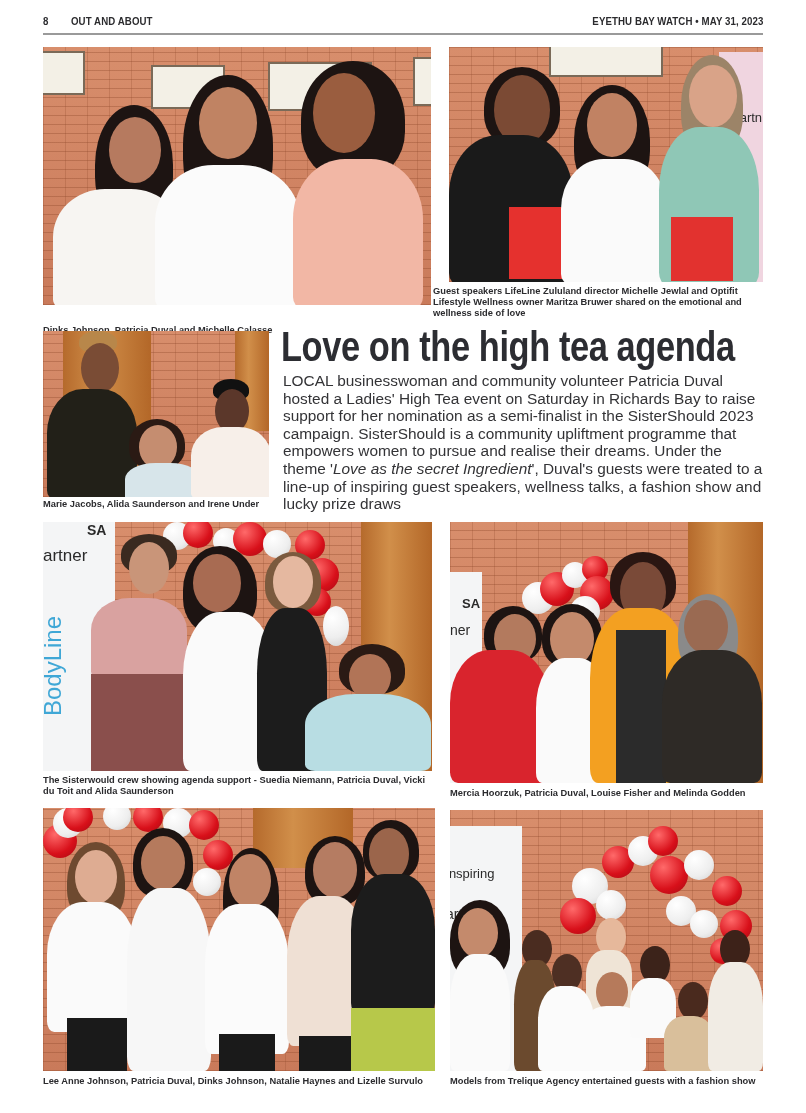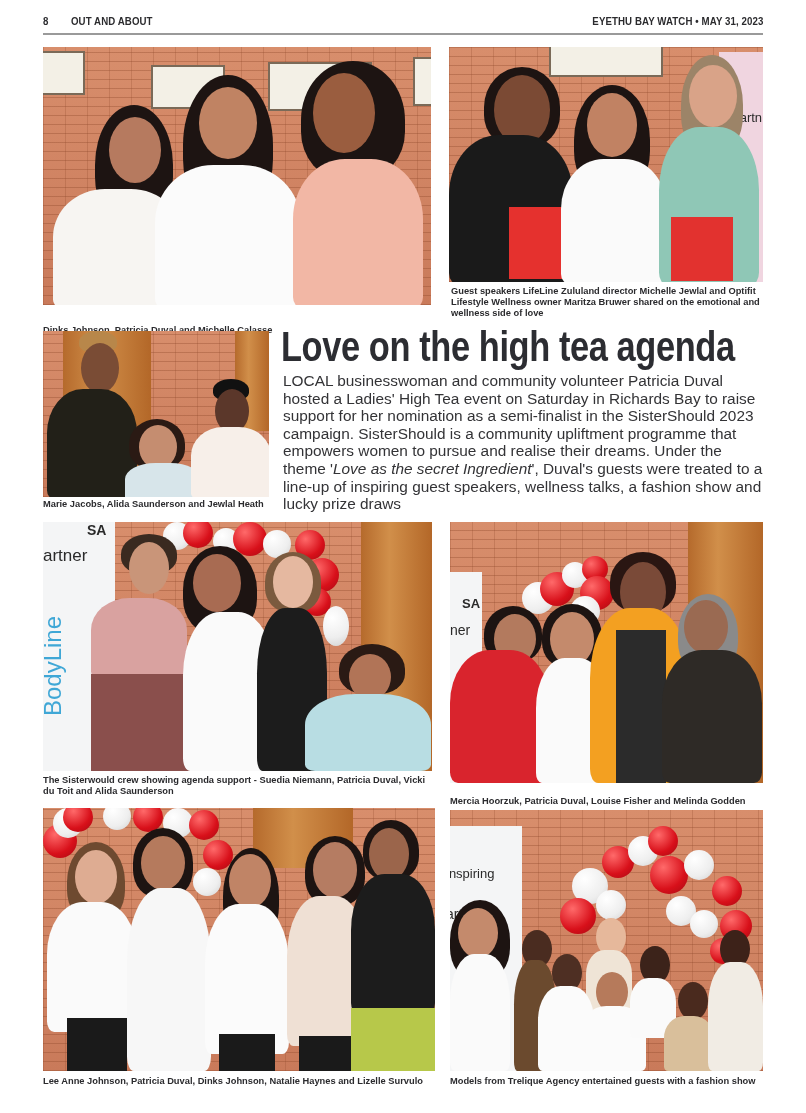--- a/index.html
+++ b/index.html
@@ -72,36 +72,36 @@
 
   <div class="hair" style="left:125px; top:38px; width:76px; height:110px;"></div>
   <div class="head" style="left:138px; top:46px; width:50px; height:64px; background:#c18263;"></div>
   <div class="person" style="left:112px; top:112px; width:106px; height:125px; background:#fafafa;"></div>
 
   <div class="hair" style="left:232px; top:8px; width:62px; height:100px; background:#9c8468;"></div>
   <div class="head" style="left:240px; top:18px; width:48px; height:62px; background:#d9a388;"></div>
   <div class="person" style="left:210px; top:80px; width:100px; height:158px; background:#8fc7b6;"></div>
   <div style="position:absolute; left:222px; top:170px; width:62px; height:64px; background:#e2322f;"></div>
 </div>
-<div class="cap" style="left:451px; top:286px; width:316px;">Guest speakers LifeLine Zululand director Michelle Jewlal and Optifit Lifestyle Wellness owner Maritza Bruwer shared on the emotional and wellness side of love</div>
+<div class="cap" style="left:433px; top:286px; width:316px;">Guest speakers LifeLine Zululand director Michelle Jewlal and Optifit Lifestyle Wellness owner Maritza Bruwer shared on the emotional and wellness side of love</div>
 
 <div class="photo brick" style="left:43px; top:331px; width:226px; height:166px;">
   <div class="wood" style="position:absolute; left:20px; top:0; width:88px; height:166px;"></div>
   <div class="wood" style="position:absolute; left:192px; top:0; width:34px; height:100px;"></div>
   <div class="hair" style="left:36px; top:0px; width:38px; height:22px; background:#b8874a;"></div>
   <div class="head" style="left:38px; top:12px; width:38px; height:50px; background:#7a4c35;"></div>
   <div class="person" style="left:4px; top:58px; width:90px; height:110px; background:#222018;"></div>
   <div class="hair" style="left:86px; top:88px; width:56px; height:50px; background:#2a1a14;"></div>
   <div class="head" style="left:96px; top:94px; width:38px; height:44px; background:#c58d70;"></div>
   <div class="person" style="left:82px; top:132px; width:76px; height:40px; background:#d7e5ea;"></div>
   <div class="hair" style="left:170px; top:48px; width:36px; height:22px; background:#111;"></div>
   <div class="head" style="left:172px; top:58px; width:34px; height:44px; background:#5b372a;"></div>
   <div class="person" style="left:148px; top:96px; width:80px; height:72px; background:#f7efe9;"></div>
 </div>
-<div class="cap" style="left:43px; top:499px; width:230px;">Marie Jacobs, Alida Saunderson and Jewlal Heath</div>
+<div class="cap" style="left:43px; top:499px; width:230px;">Marie Jacobs, Alida Saunderson and Irene Under</div>
 
 <h1 class="headline" style="margin:0;">Love on the high tea agenda</h1>
 <p class="body" style="margin:0;"><span>LOCAL businesswoman and community volunteer Patricia Duval hosted a Ladies' High Tea event on Saturday in Richards Bay to raise support for her nomination as a semi-finalist in the SisterShould 2023 campaign. SisterShould is a community upliftment programme that empowers women to pursue and realise their dreams. Under the theme '</span><em>Love as the secret Ingredient</em><span>', Duval's guests were treated to a line-up of inspiring guest speakers, wellness talks, a fashion show and lucky prize draws</span></p>
 
 <div class="photo brick" style="left:43px; top:522px; width:389px; height:249px;">
   <div class="wood" style="position:absolute; left:318px; top:0; width:71px; height:249px;"></div>
   <div class="banner" style="left:0; top:0; width:72px; height:249px;">
     <span class="banner-text" style="left:44px; top:0px; font-size:14px;">SA</span>
     <span class="banner-text" style="left:0px; top:24px; font-size:17px; font-weight:normal;">artner</span>
     <span class="banner-text" style="left:-40px; top:130px; font-size:24px; font-weight:normal; color:#3fa7d6; transform:rotate(-90deg);">BodyLine</span>
@@ -153,21 +153,21 @@
   <div class="head" style="left:100px; top:90px; width:44px; height:54px; background:#c48a6c;"></div>
   <div class="person" style="left:86px; top:136px; width:72px; height:125px; background:#fafafa;"></div>
   <div class="hair" style="left:160px; top:30px; width:66px; height:60px; background:#2a1612;"></div>
   <div class="head" style="left:170px; top:40px; width:46px; height:60px; background:#7a4a38;"></div>
   <div class="person" style="left:140px; top:86px; width:100px; height:175px; background:#f3a021;"></div>
   <div style="position:absolute; left:166px; top:108px; width:50px; height:153px; background:#2b2b2b;"></div>
   <div class="hair" style="left:228px; top:72px; width:60px; height:80px; background:#8a8a8a;"></div>
   <div class="head" style="left:234px; top:78px; width:44px; height:54px; background:#9a6a52;"></div>
   <div class="person" style="left:212px; top:128px; width:100px; height:133px; background:#2e2a26;"></div>
 </div>
-<div class="cap" style="left:450px; top:788px; width:316px;margin-top:8px;">Mercia Hoorzuk, Patricia Duval, Louise Fisher and Melinda Godden</div>
+<div class="cap" style="left:450px; top:788px; width:316px;">Mercia Hoorzuk, Patricia Duval, Louise Fisher and Melinda Godden</div>
 
 <div class="photo brick" style="left:43px; top:808px; width:392px; height:263px;">
   <div class="wood" style="position:absolute; left:0; top:100px; width:392px; height:163px; opacity:0.0;"></div>
   <div class="wood" style="position:absolute; left:210px; top:0; width:100px; height:60px;"></div>
   <div class="balloon red" style="left:0px; top:16px; width:34px; height:34px;"></div>
   <div class="balloon white" style="left:10px; top:0px; width:30px; height:30px;"></div>
   <div class="balloon red" style="left:20px; top:-6px; width:30px; height:30px;"></div>
   <div class="balloon white" style="left:60px; top:-6px; width:28px; height:28px;"></div>
   <div class="balloon red" style="left:90px; top:-6px; width:30px; height:30px;"></div>
   <div class="balloon white" style="left:120px; top:0px; width:30px; height:30px;"></div>

